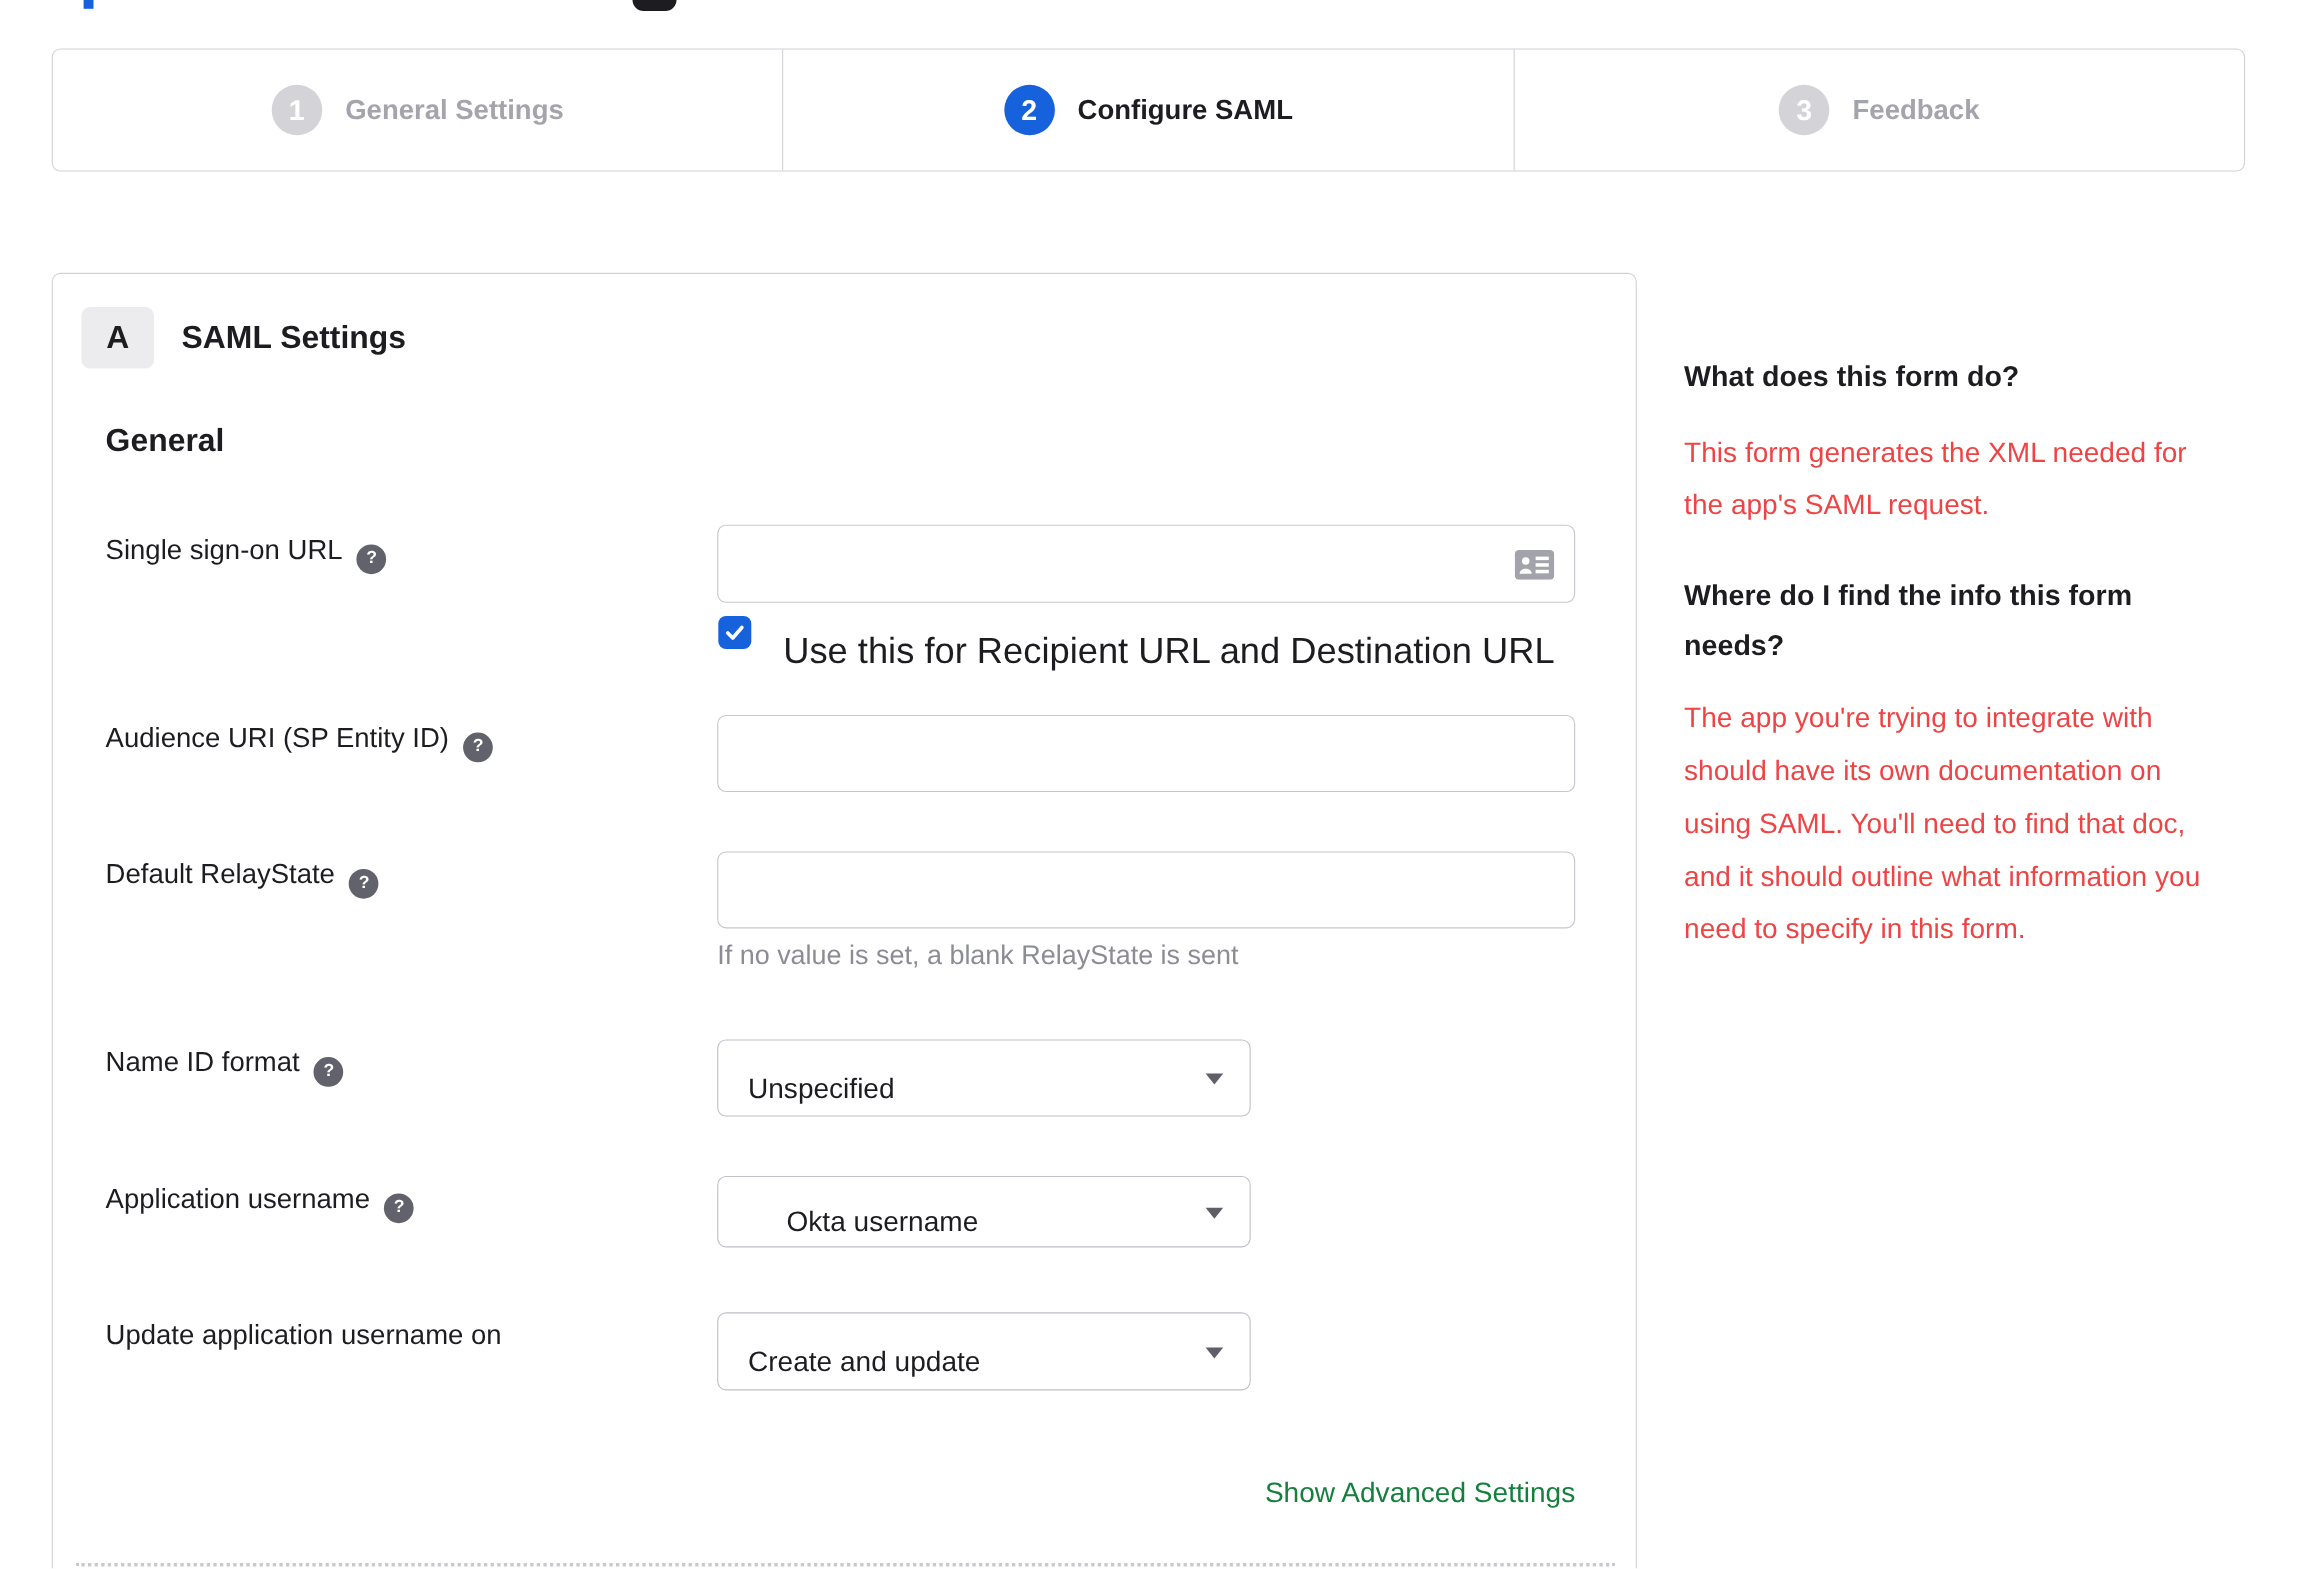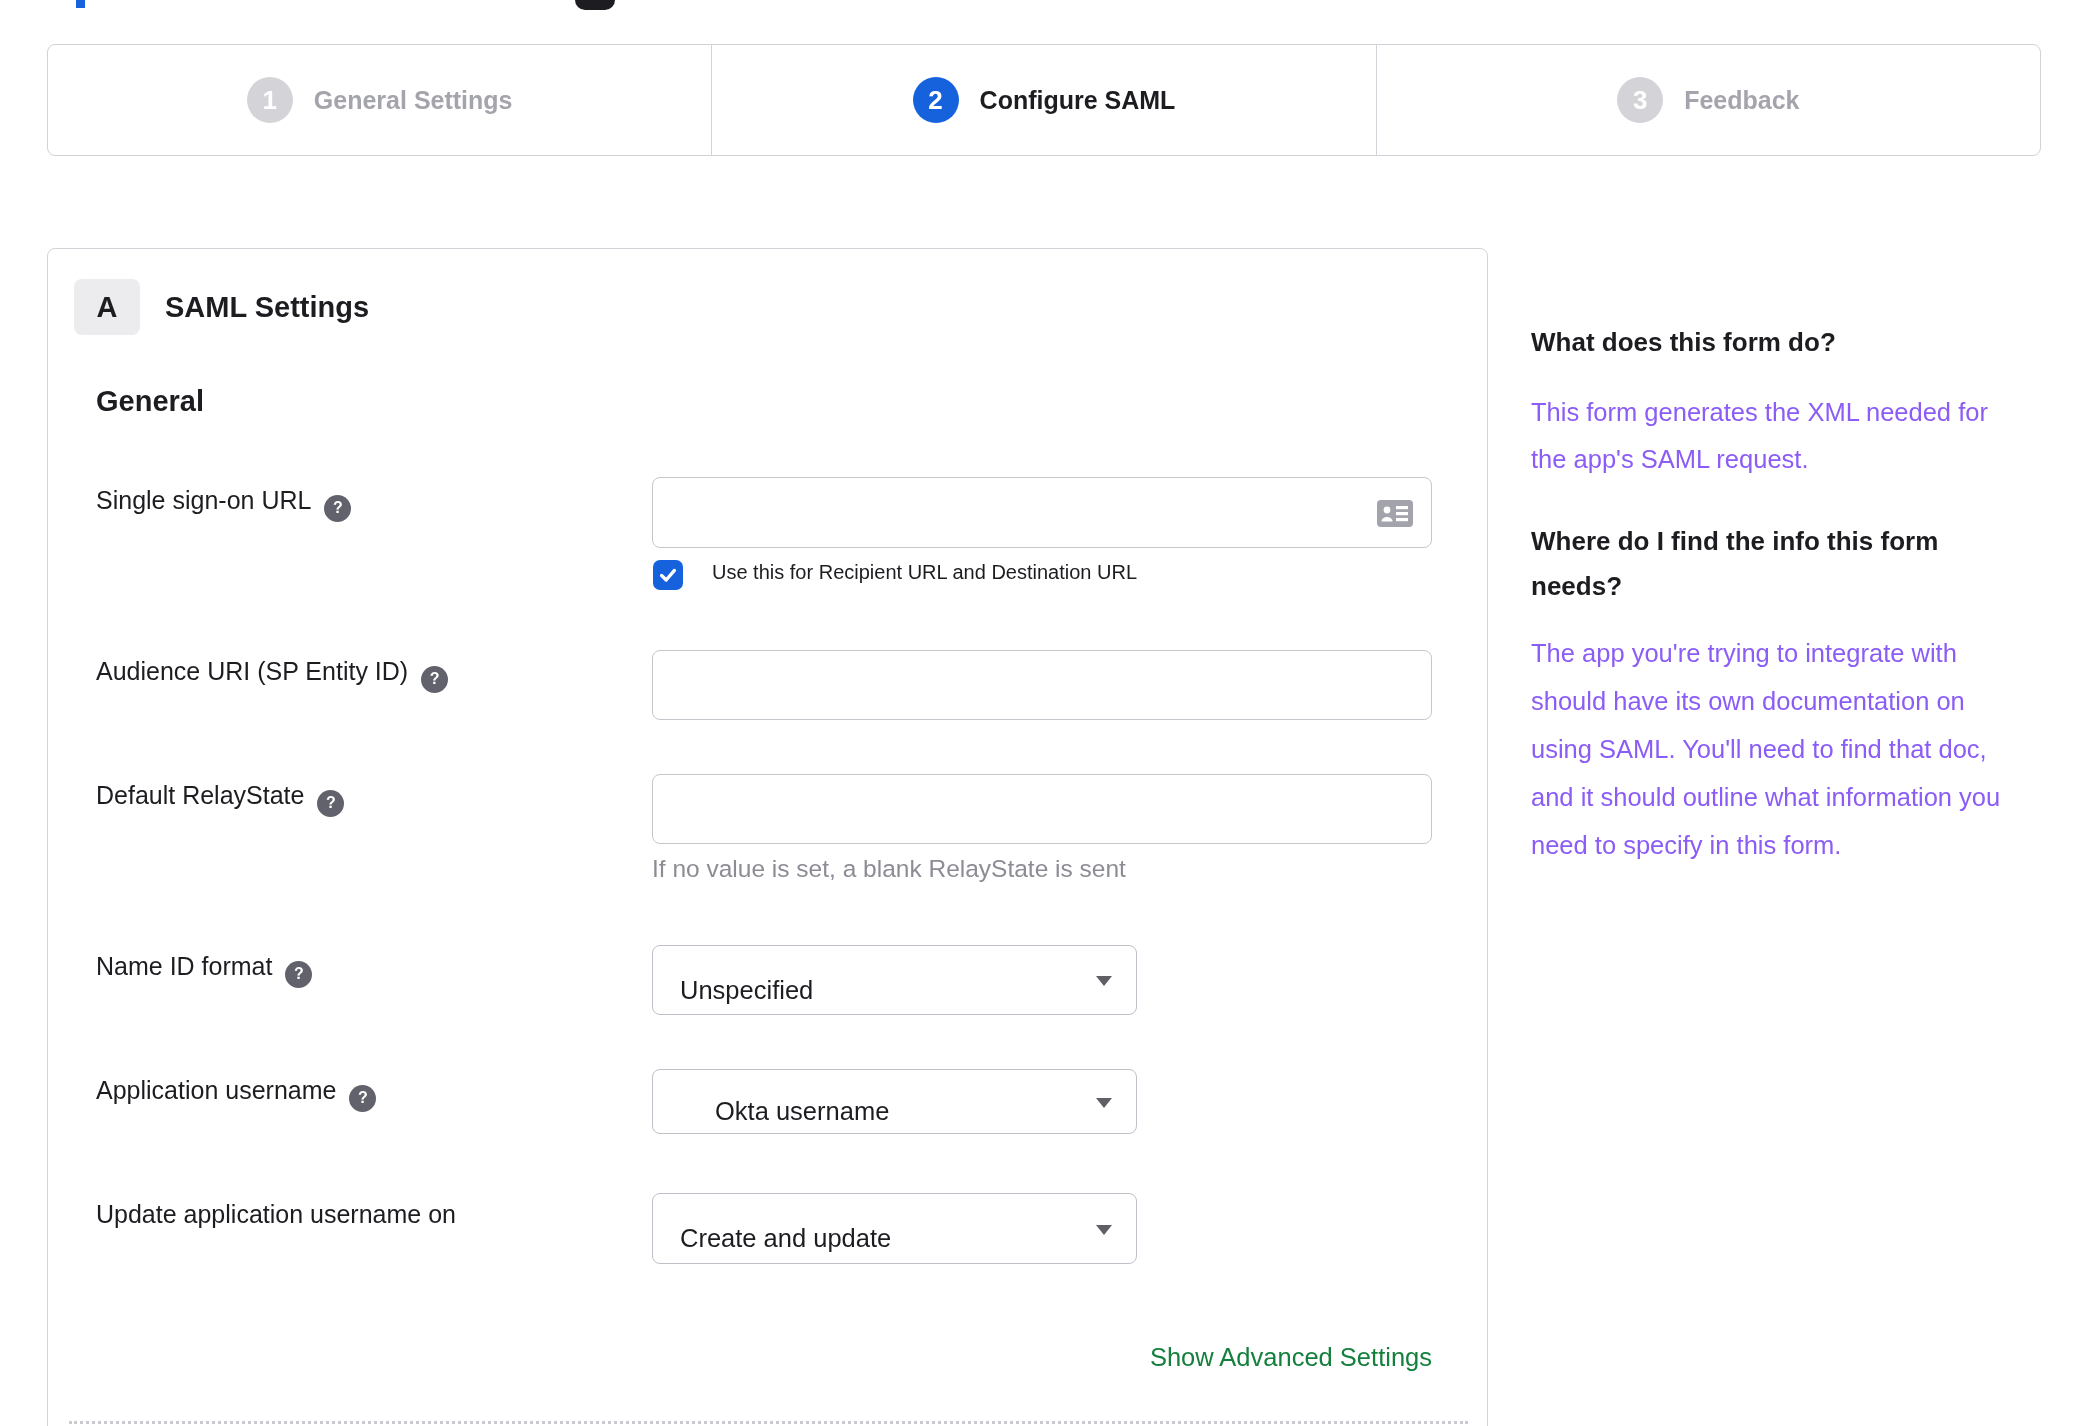--- a/index.html
+++ b/index.html
@@ -74,21 +74,21 @@
   .input-wrap { position: absolute; left: 604px; width: 780px; }
   .input-wrap .text-input { position: absolute; left: 0; top: 0; }
 
   .card-icon { position: absolute; right: 19px; top: 23px; width: 36px; height: 27px; }
 
   .checkbox {
     position: absolute; left: 605px; top: 311px; width: 30px; height: 30px;
     background: #1662dd; border-radius: 7px;
     display: flex; align-items: center; justify-content: center; cursor: pointer;
   }
-  .checkbox-label { position: absolute; left: 664px; top: 312px; font-size: 20px; color: #1d1d21; white-space: nowrap; }
+  .checkbox-label { position: absolute; left: 664px; top: 324px; font-size: 33px; color: #1d1d21; white-space: nowrap; }
 
   .hint { position: absolute; left: 604px; top: 606px; font-size: 24.5px; color: #8c8c95; }
 
   .select {
     position: absolute; left: 604px; width: 485px; height: 70px;
     border: 1.5px solid #c0c0c8; border-radius: 8px; background: #fff;
     display: flex; align-items: center; cursor: pointer;
   }
   .select-value { font-size: 25.5px; color: #1d1d21; padding-left: 27px; margin-top: 20px; }
   .caret {
@@ -104,21 +104,21 @@
     text-decoration: none; cursor: pointer; white-space: nowrap;
   }
   .dotted-divider {
     position: absolute; left: 21px; top: 1172px; width: 1399px;
     border-top: 3px dotted #c9c9cf;
   }
 
   
   .help-sidebar { position: absolute; left: 1531px; top: 320px; width: 484px; }
   .help-q { font-size: 26px; font-weight: bold; color: #1d1d21; line-height: 45px; }
-  .help-a { font-size: 25.5px; color: #8b5cf6; line-height: 48px; }
+  .help-a { font-size: 25.5px; color: #ef4444; line-height: 48px; }
   .help-q.q1 { margin-bottom: 24px; }
   .help-a.a1 { line-height: 47px; margin-bottom: 36px; }
   .help-q.q2 { margin-bottom: 20px; }
 </style>
 </head>
 <body>
 
 <div id="screen">
 
   <div class="frag-blue"></div>

